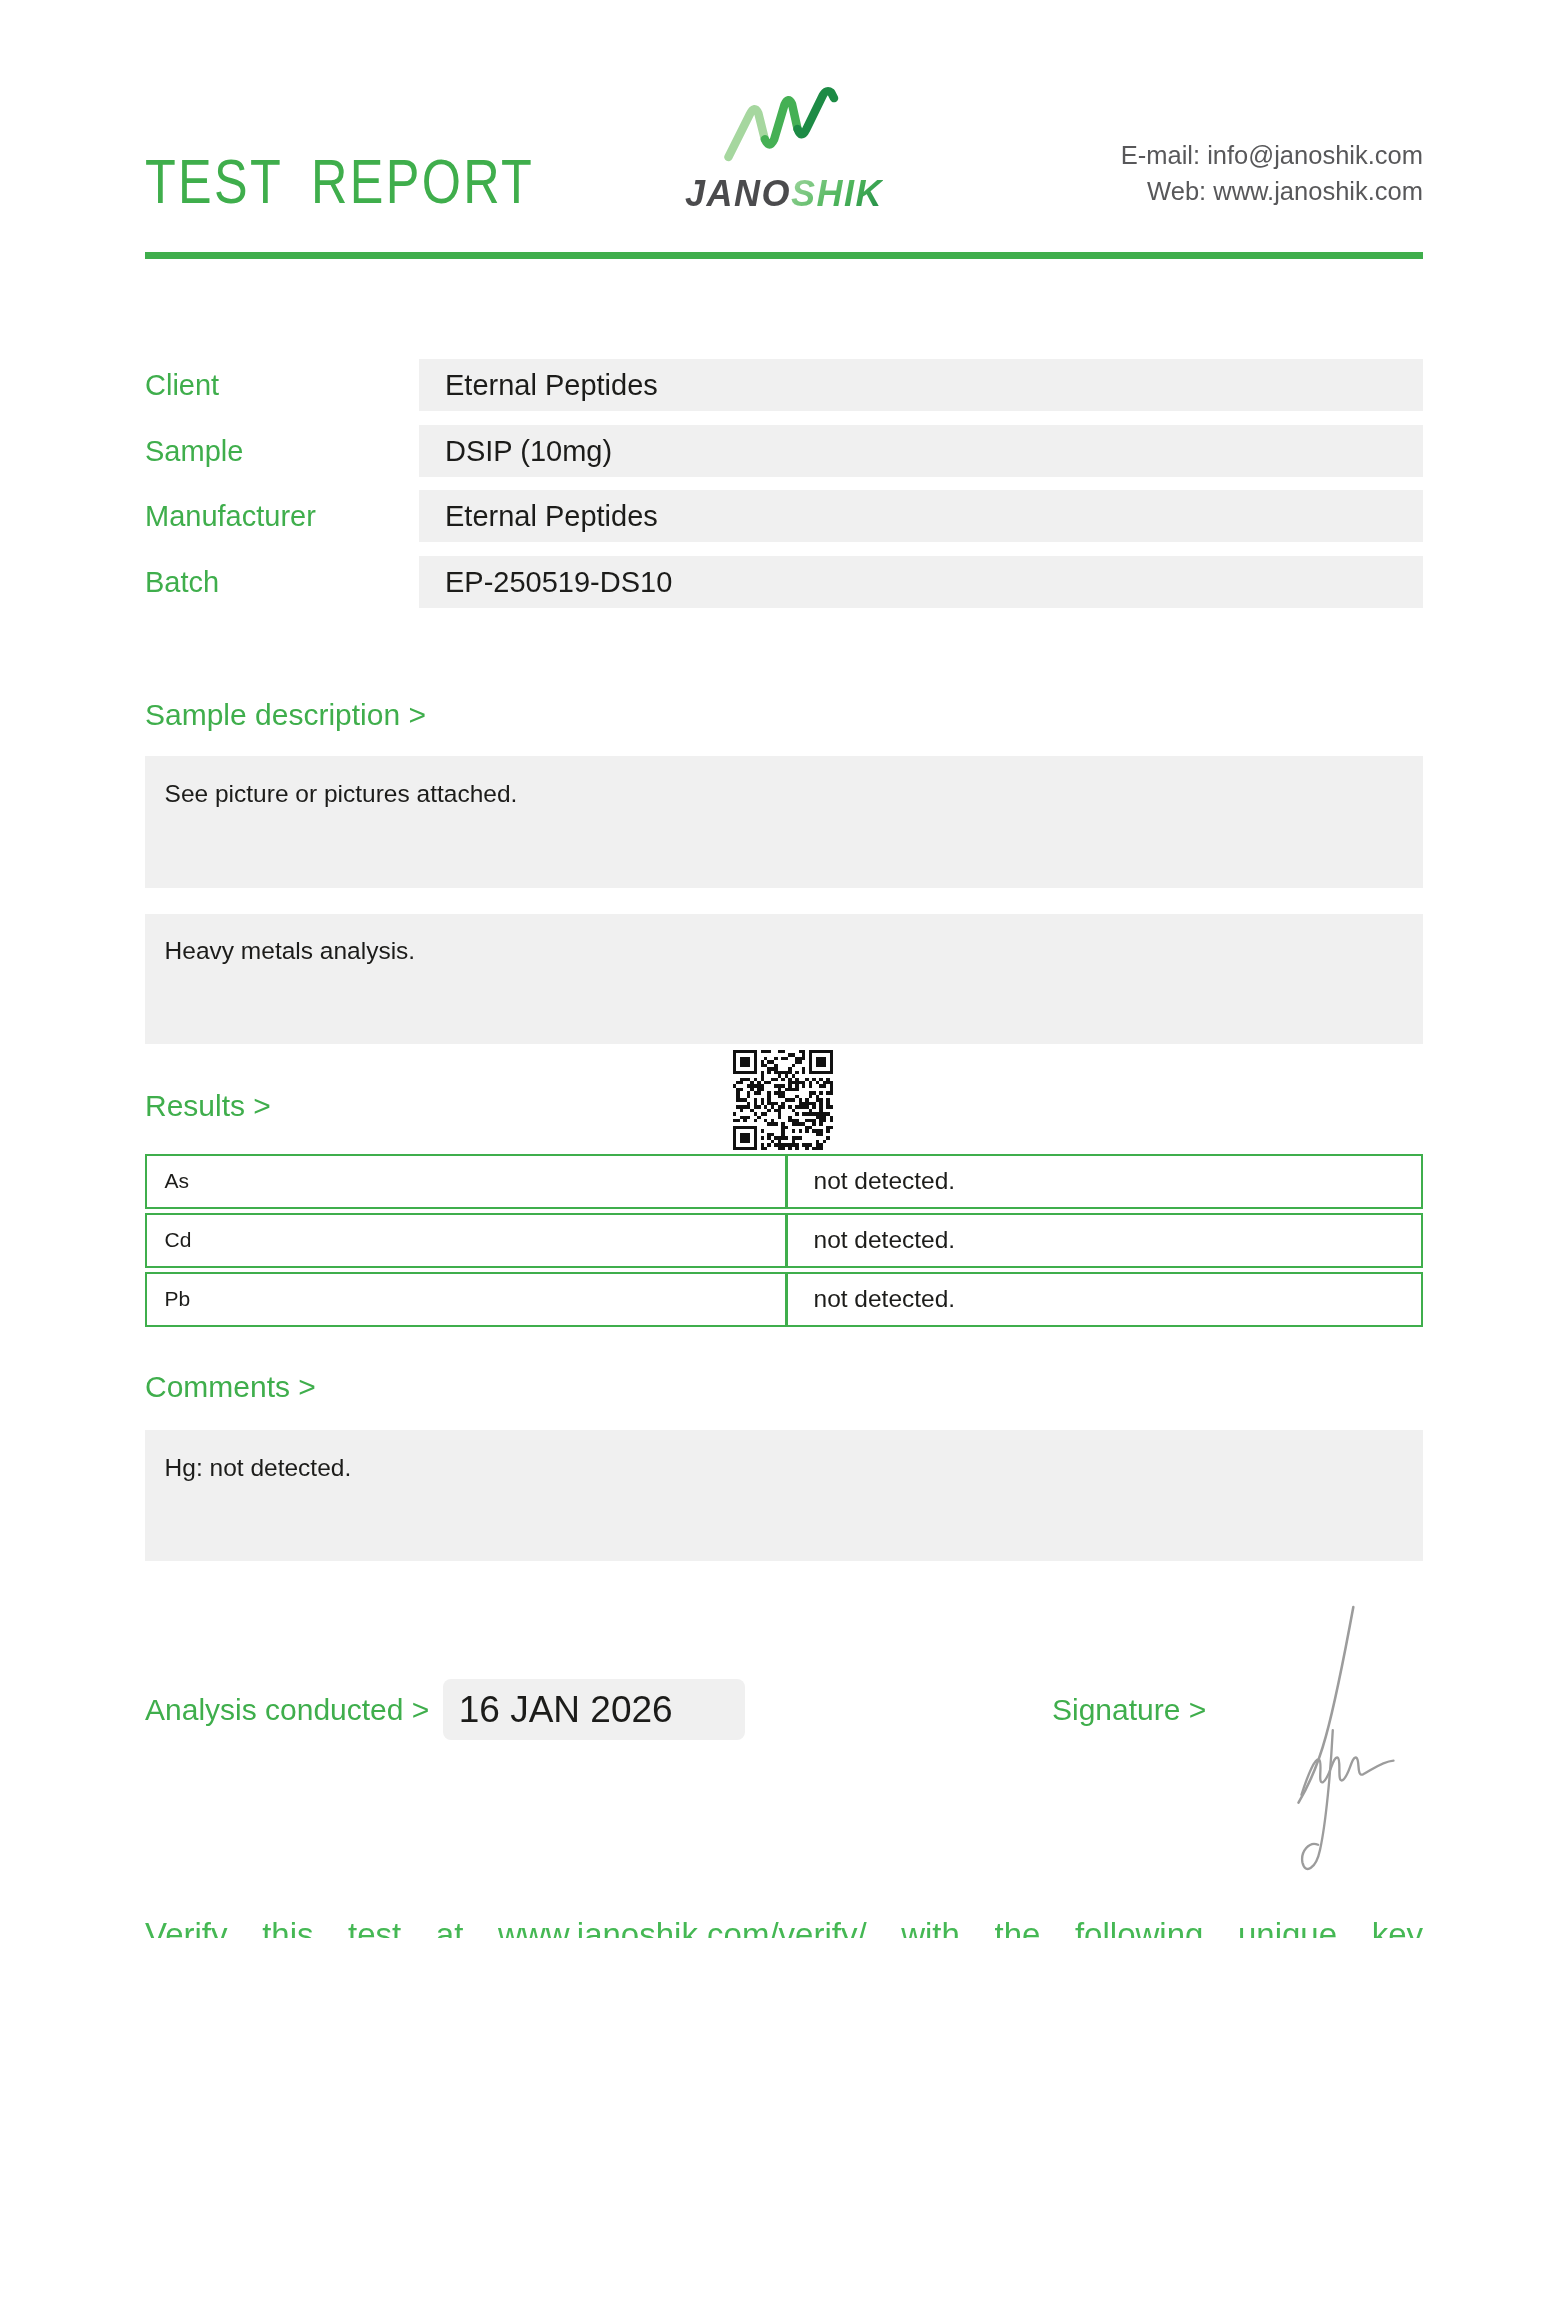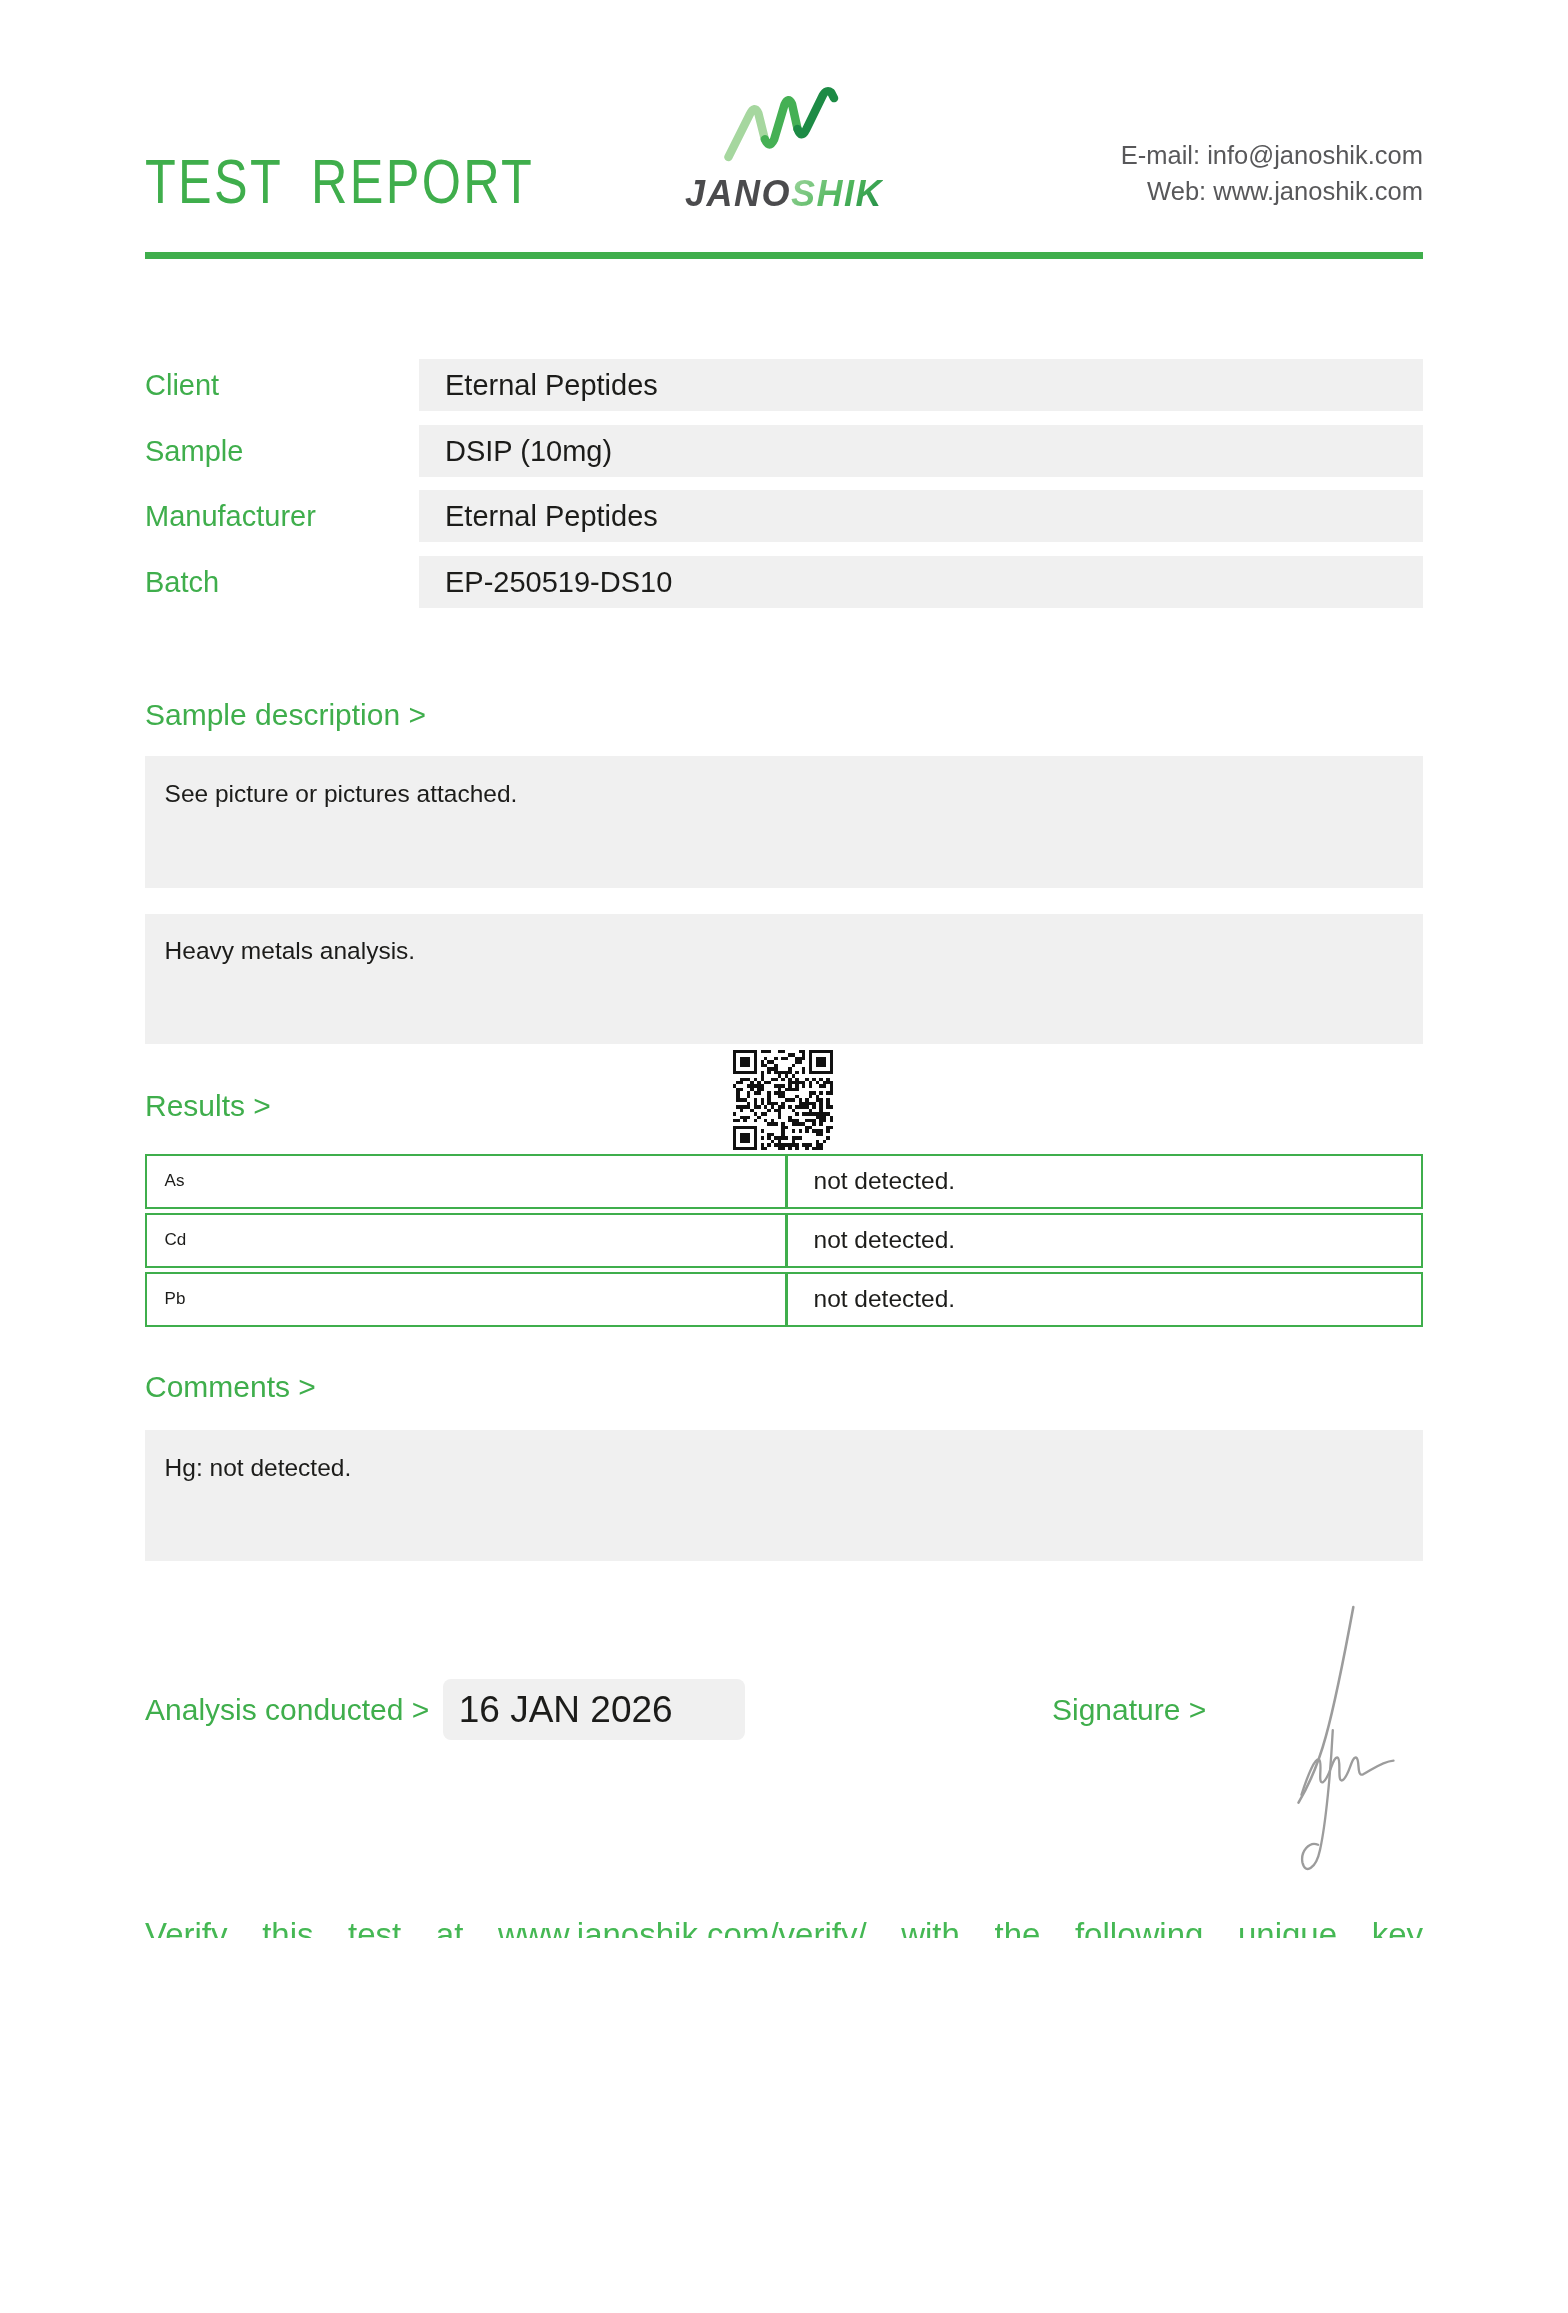--- a/index.html
+++ b/index.html
@@ -50,21 +50,21 @@
   .h-tests{margin-top:53px;}
   .box-tests{margin-top:25.5px;height:130px;}
   .h-comments{margin-top:41px;}
   .box-comments{margin-top:25.5px;height:131px;}
 
   
   .results-head{position:relative;margin-top:3.9px;height:106px;}
   .results-head .sec-heading{position:absolute;left:0;top:39px;}
   .qr{position:absolute;left:588px;top:2px;width:100px;height:100px;}
   .rt-row{display:flex;border:2.9px solid var(--green);margin-bottom:3.9px;height:55px;}
-  .rt-left{width:641px;border-right:3.9px solid var(--green);display:flex;align-items:center;padding-left:17.6px;font-size:17px;}
+  .rt-left{width:641px;border-right:3.9px solid var(--green);display:flex;align-items:center;padding-left:17.6px;font-size:21px;}
   .rt-right{flex:1;display:flex;align-items:center;padding-left:25.5px;font-size:24.5px;}
 
   
   .analysis-row{position:relative;display:flex;align-items:center;margin-top:118px;height:61px;}
   .analysis-label{font-size:30px;color:var(--green);white-space:nowrap;}
   .analysis-value{width:302px;height:61px;line-height:61px;background:var(--box);font-size:37px;padding-left:15.7px;margin-left:13.7px;border-radius:8px;}
   .signature-label{position:absolute;left:907px;font-size:30px;color:var(--green);line-height:61px;}
   .signature{position:absolute;left:1127px;top:-76px;width:147px;height:279px;}
 
   .verify-line{margin-top:174px;font-size:33px;color:var(--green-bright);text-align:justify;text-align-last:justify;line-height:41px;}

